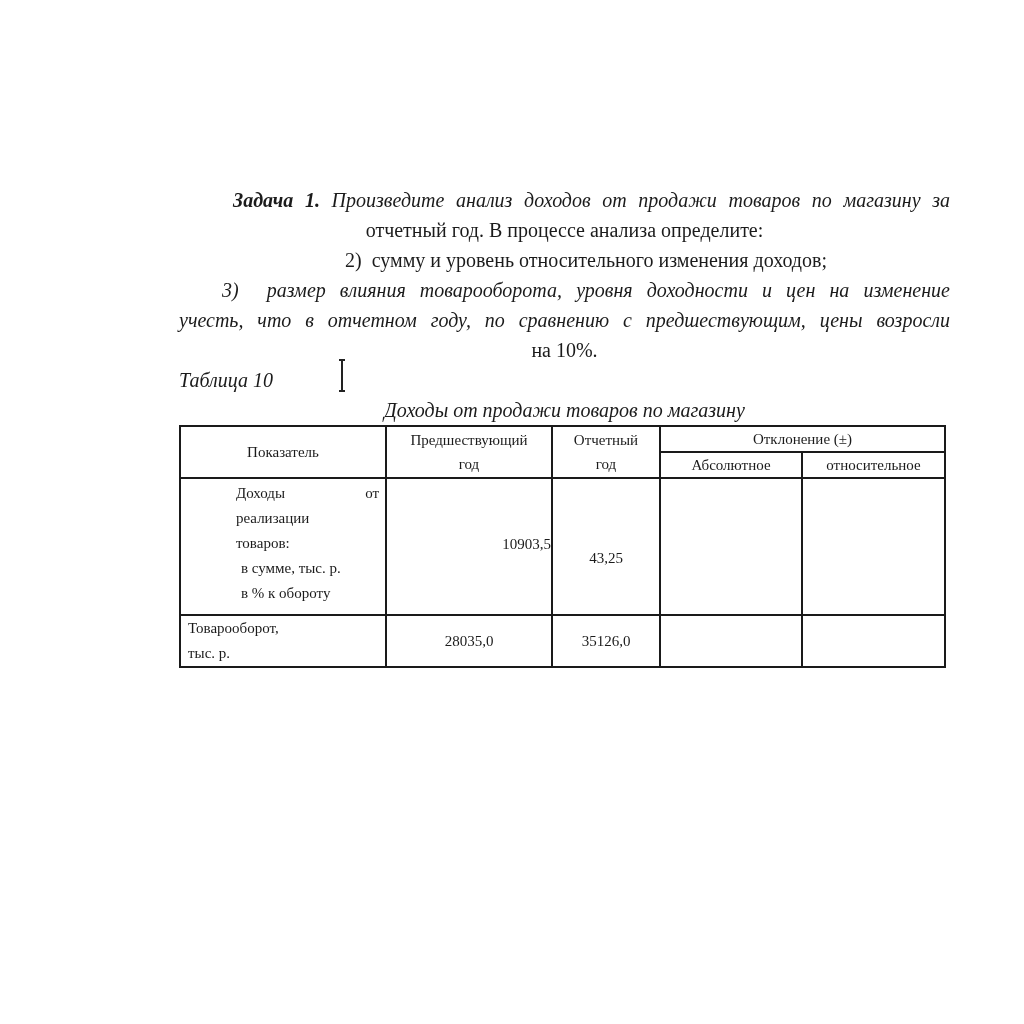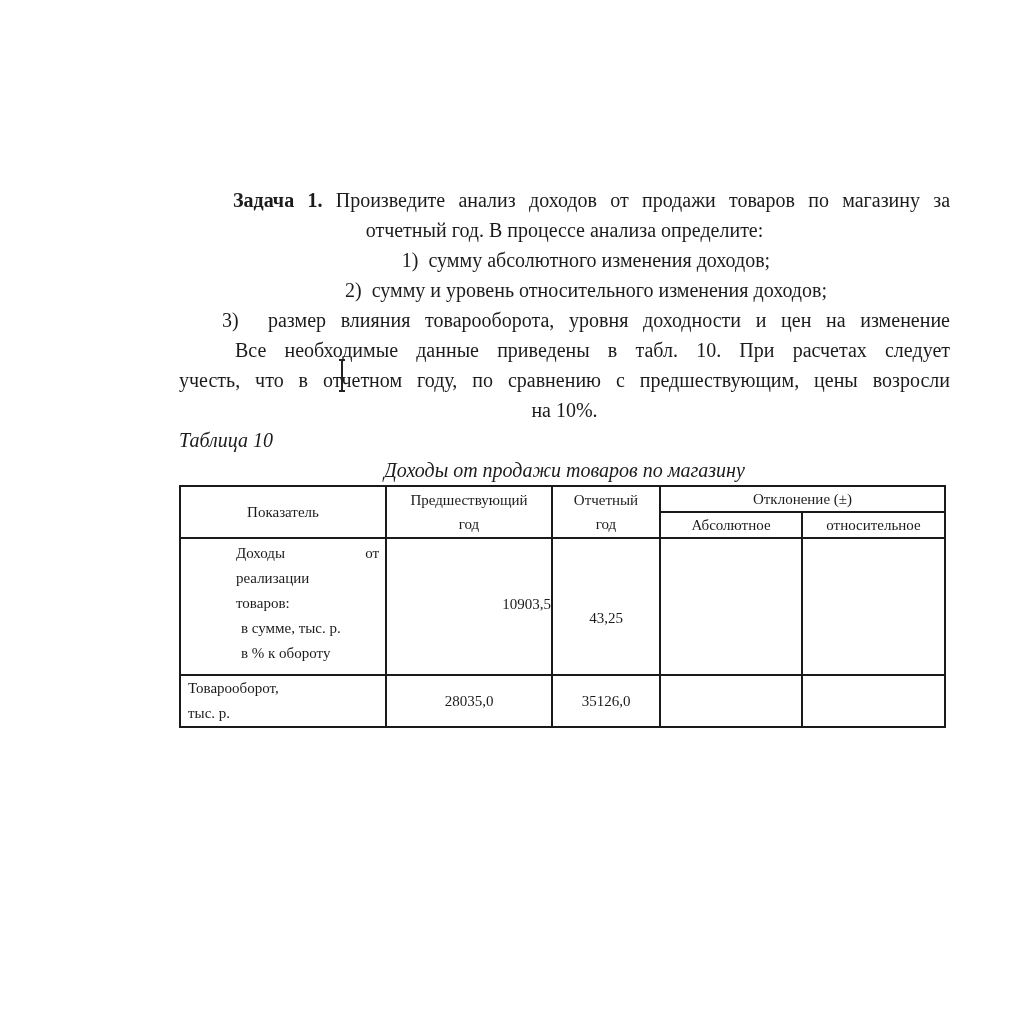--- a/index.html
+++ b/index.html
@@ -10,21 +10,21 @@
     font-family:"Liberation Serif","DejaVu Serif",serif;
     color:#1b1b1b;
     overflow:hidden;
   }
   .doc{
     position:absolute;
     left:179px;top:185px;width:771px;
     font-size:20px;line-height:30px;
   }
   .line{white-space:pre-wrap;text-align:center;}
-  .jl{text-align:justify;text-align-last:justify;}
+  .jl{text-align:justify;text-align-last:justify;font-style:italic;}
   .ind-para{text-indent:54px;}
   .ind-para2{text-indent:56px;}
   .ind-list{padding-left:43px;}
   .ind-cont{padding-left:75px;}
   .bold{font-weight:bold;}
   .table-note{font-style:italic;text-align:left;}
   .table-caption{font-style:italic;text-align:center;}
 
   table.data{
     border-collapse:collapse;
@@ -71,25 +71,23 @@
   .caret::after{bottom:0;}
 </style>
 </head>
 <body>
 
 <div class="doc">
 
   <div class="line jl ind-para"><b class="bold">Задача 1.</b><span> Произведите анализ доходов от продажи товаров по магазину за</span></div>
   <div class="line">отчетный год. В процессе анализа определите:</div>
 
-  <div class="line ind-list">1)  сумму абсолютного изменения доходов;</div>
   <div class="line ind-list">2)  сумму и уровень относительного изменения доходов;</div>
   <div class="line jl ind-list">3)  размер влияния товарооборота, уровня доходности и цен на изменение</div>
 
-  <div class="line jl ind-para2">Все необходимые данные приведены в табл. 10. При расчетах следует</div>
   <div class="line jl">учесть, что в отчетном году, по сравнению с предшествующим, цены возросли</div>
   <div class="line">на 10%.</div>
 
   <div class="line table-note">Таблица 10</div>
   <div class="line table-caption">Доходы от продажи товаров по магазину</div>
 
   <table class="data">
     <colgroup>
       <col class="c1">
         <col class="c2">

